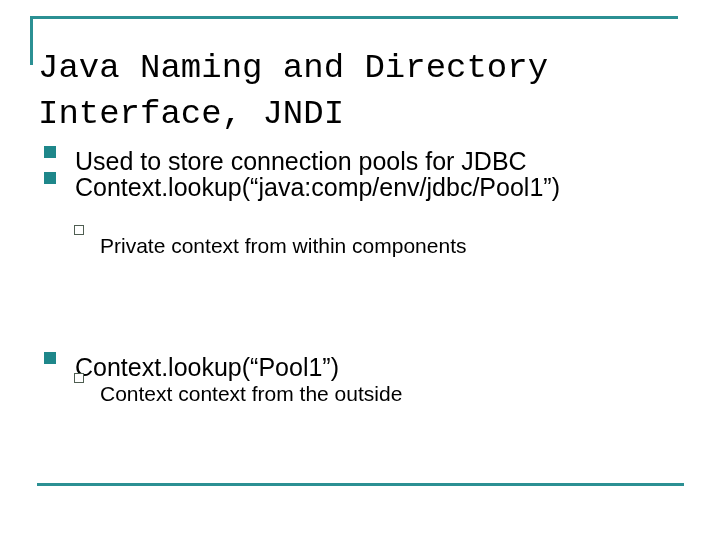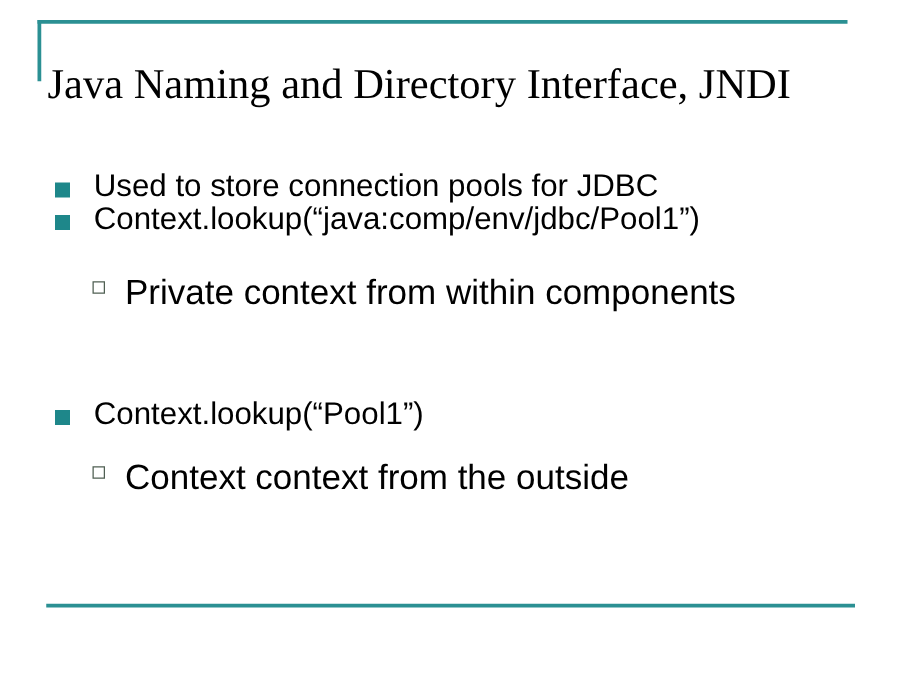--- a/index.html
+++ b/index.html
@@ -39,73 +39,74 @@
     width: 647px;
     height: 3px;
     background: #2b9093;
   }
   
   .title {
     position: absolute;
     left: 38px;
     top: 22px;
     width: 610px;
-    font-family: Liberation Serif, serif;
+    font-family: Liberation Mono, monospace;
     font-size: 34px;
     line-height: 46px;
     color: #000000;
     font-weight: 400;
   }
   
   .row {
     position: absolute;
     color: #000000;
   }
   .row .text {
     display: block;
+    margin-top: 12px;
   }
   .lvl1 {
     left: 44px;
     font-size: 25px;
     line-height: 30px;
   }
   .lvl1 .marker {
     position: absolute;
     left: 0;
     top: 12px;
     width: 12px;
     height: 12px;
     background: #1e878a;
   }
   .lvl1 .text {
     margin-left: 31px;
   }
   .lvl2 {
     left: 74px;
-    font-size: 28px;
+    font-size: 21px;
     line-height: 31px;
   }
   .lvl2 .marker {
     position: absolute;
     left: 0;
     top: 7px;
     width: 8px;
     height: 8px;
     background: #ffffff;
     border: 1.5px solid #4f5f52;
   }
   .lvl2 .text {
     margin-left: 26px;
   }
   .row-b1   { top: 134px; }
   .row-b2   { top: 160px; }
   .row-sub1 { top: 218px; }
   .row-sub2 { top: 253px; }
   .row-sub2 .text { width: 515px; }
-  .row-b3   { top: 316px; }
+  .row-b3   { top: 340px; }
   .row-sub3 { top: 366px; }
 </style>
 </head>
 <body>
 
 <div class="slide">
 
   <div class="top-line"></div>
   <div class="left-tick"></div>
 

